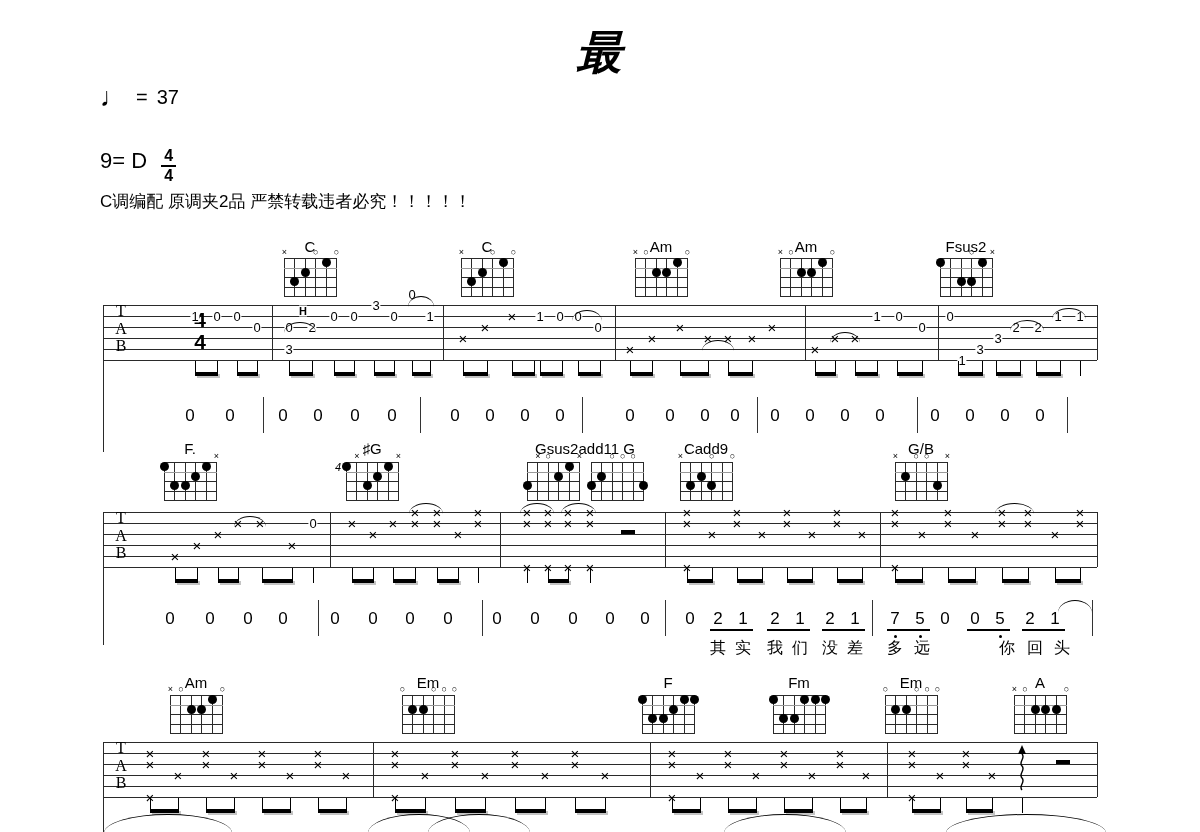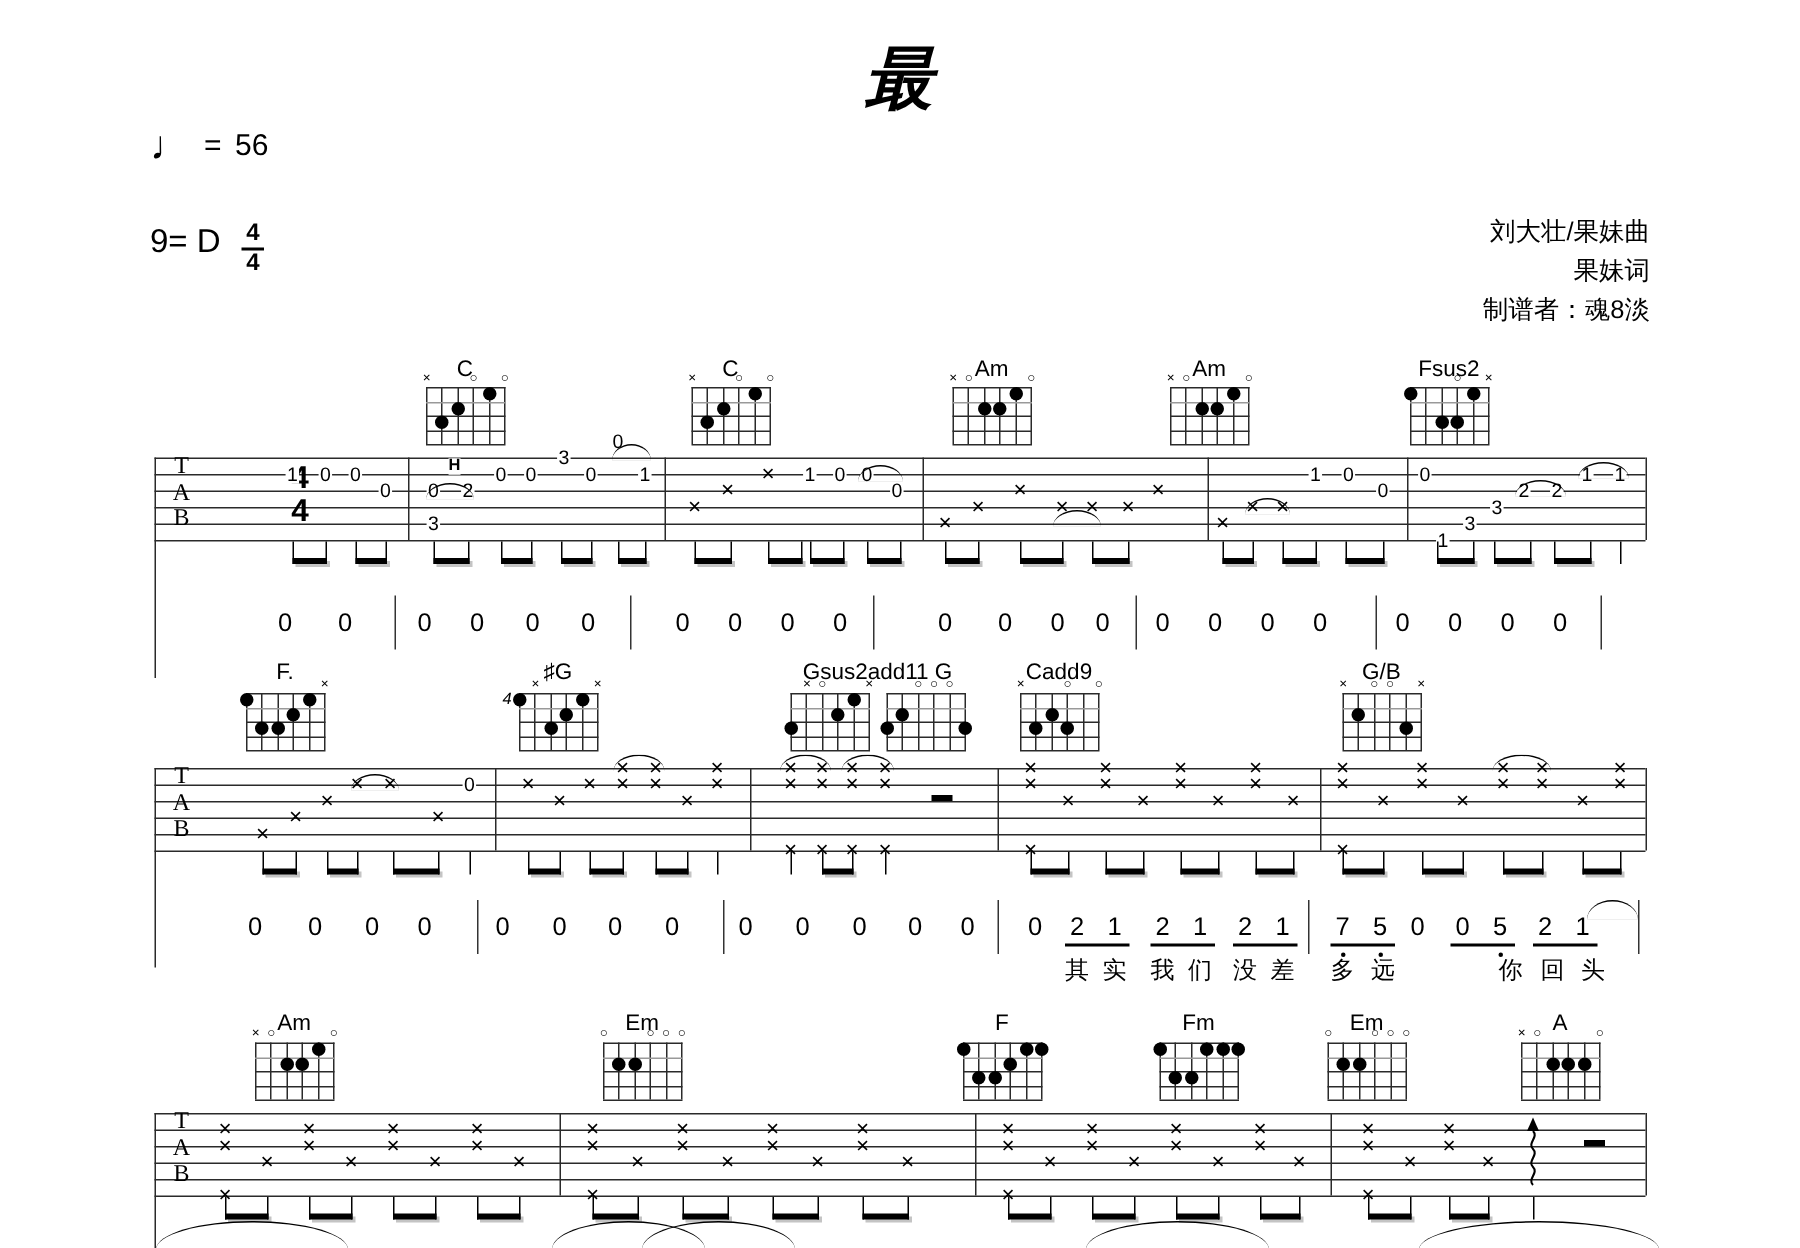--- a/index.html
+++ b/index.html
@@ -43,38 +43,34 @@
 </style>
 </head>
 <body>
 
 <div id="page">
   <div id="title" class="abs">最</div>
 
   <div id="tempo" class="abs">
     <span class="glyph">♩</span>
     <span>=</span>
-    <span>56</span>
+    <span>37</span>
   </div>
 
   <div id="keyline" class="abs">
     <span class="k">9= D</span>
     <span class="frac">
       <span>4</span>
       <span class="bar"></span>
       <span>4</span>
     </span>
   </div>
 
+  <div id="capo" class="abs">C调编配 原调夹2品 严禁转载违者必究！！！！！</div>
 
-  <div id="credits" class="abs">
-    <div>刘大壮/果妹曲</div>
-    <div>果妹词</div>
-    <div>制谱者：魂8淡</div>
-  </div>
 
   <div id="score" class="abs" style="left:0;top:0;width:1200px;height:832px;">
       <div class="abs staffline" style="left: 103px; top: 305px; width: 994px;"></div>
       <div class="abs staffline" style="left: 103px; top: 316px; width: 994px;"></div>
       <div class="abs staffline" style="left: 103px; top: 327px; width: 994px;"></div>
       <div class="abs staffline" style="left: 103px; top: 338px; width: 994px;"></div>
       <div class="abs staffline" style="left: 103px; top: 349px; width: 994px;"></div>
       <div class="abs staffline" style="left: 103px; top: 360px; width: 994px;"></div>
       <div class="abs barline" style="left: 103px; top: 305px; height: 147px;"></div>
       <div class="abs barline" style="left: 272px; top: 305px; height: 55px;"></div>

